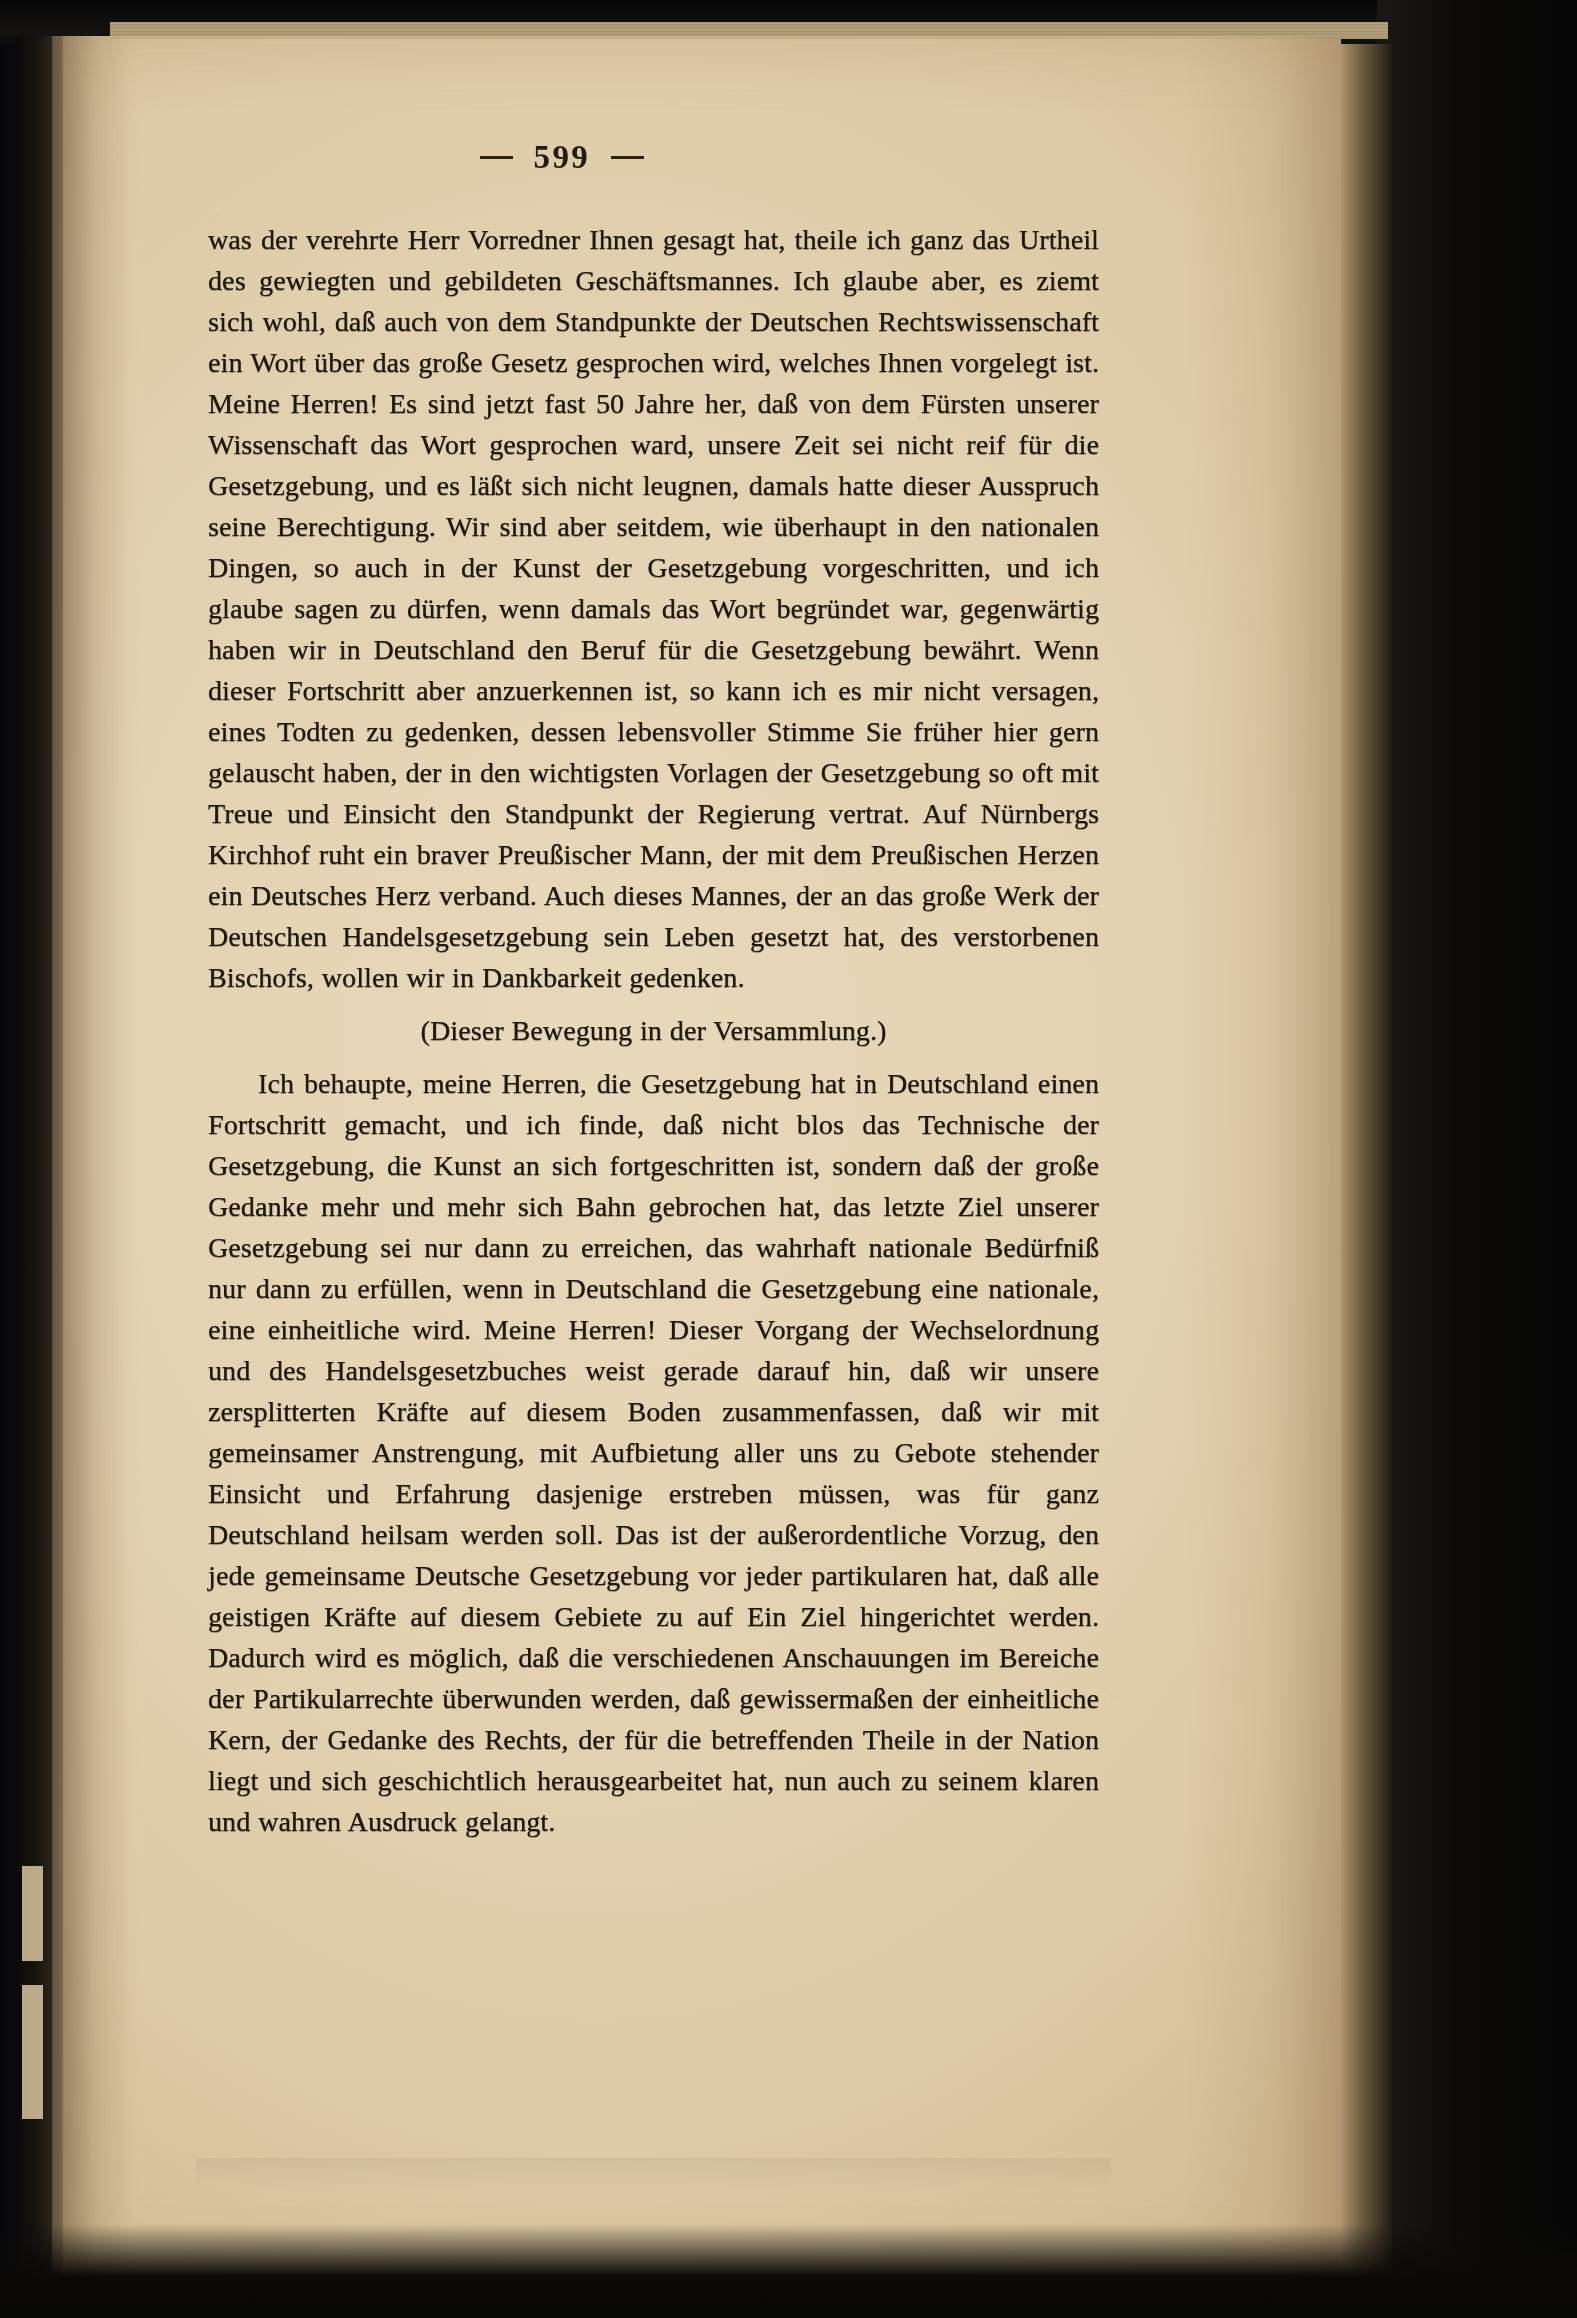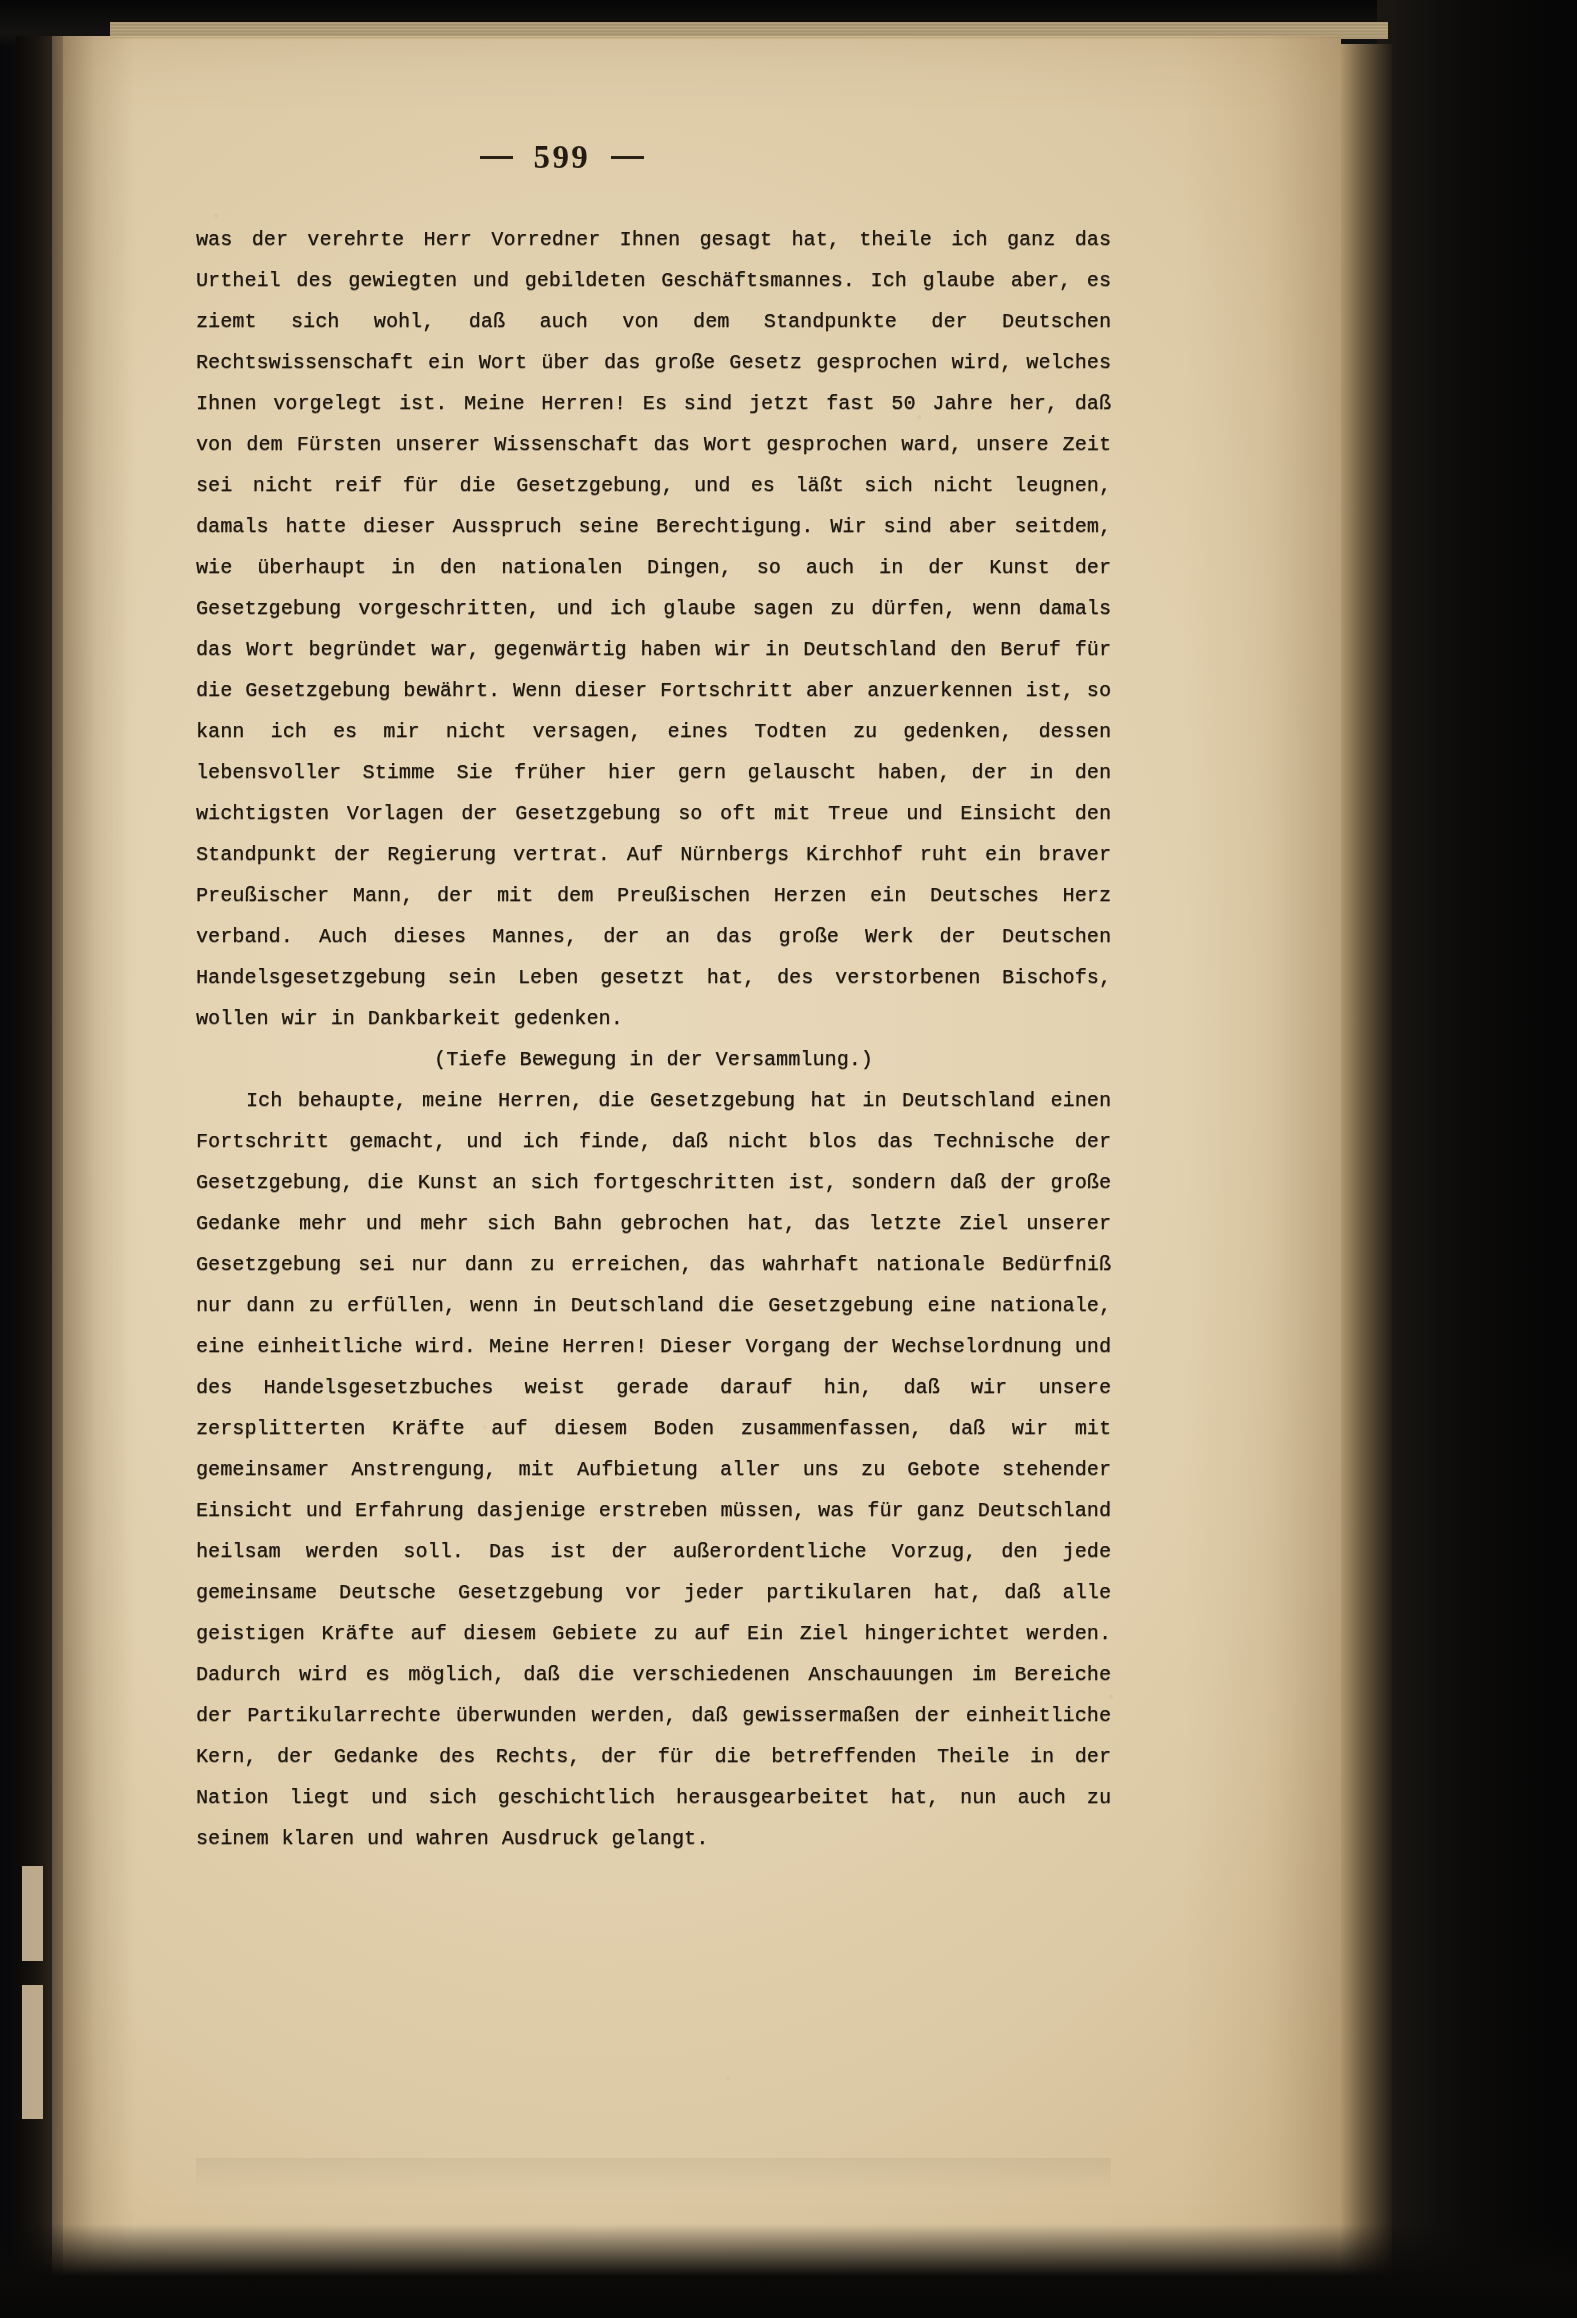--- a/index.html
+++ b/index.html
@@ -199,24 +199,24 @@
     height: 3.2px;
     background: #2b2217;
   }
   .folio .num {
     font-weight: 700;
     font-size: 33px;
     letter-spacing: 2.4px;
   }
 
   p.body {
-    margin: 0;
+    margin: 12px;
     color: #1e1810;
-    font-family: Liberation Mono, monospace;
-    font-size: 20px;
+    font-family: Liberation Serif, serif;
+    font-size: 28px;
     line-height: 41px;
     text-align: justify;
     text-justify: inter-word;
     word-spacing: 0.8px;
     letter-spacing: 0.1px;
     
     text-shadow:
       0.5px 0 0 rgba(30,24,16,0.55),
       0 0.5px 0 rgba(30,24,16,0.35);
   }
@@ -267,21 +267,21 @@
       <div class="content">
 
         <div class="folio">
           <span class="dash"></span>
           <span class="num">599</span>
           <span class="dash"></span>
         </div>
 
         <p class="body">was der verehrte Herr Vorredner Ihnen gesagt hat, theile ich ganz das Urtheil des gewiegten und gebildeten Geschäftsmannes. Ich glaube aber, es ziemt sich wohl, daß auch von dem Standpunkte der Deutschen Rechtswissenschaft ein Wort über das große Gesetz gesprochen wird, welches Ihnen vorgelegt ist. Meine Herren! Es sind jetzt fast 50 Jahre her, daß von dem Fürsten unserer Wissenschaft das Wort gesprochen ward, unsere Zeit sei nicht reif für die Gesetzgebung, und es läßt sich nicht leugnen, damals hatte dieser Ausspruch seine Berechtigung. Wir sind aber seitdem, wie überhaupt in den nationalen Dingen, so auch in der Kunst der Gesetzgebung vorgeschritten, und ich glaube sagen zu dürfen, wenn damals das Wort begründet war, gegenwärtig haben wir in Deutschland den Beruf für die Gesetzgebung bewährt. Wenn dieser Fortschritt aber anzuerkennen ist, so kann ich es mir nicht versagen, eines Todten zu gedenken, dessen lebensvoller Stimme Sie früher hier gern gelauscht haben, der in den wichtigsten Vorlagen der Gesetzgebung so oft mit Treue und Einsicht den Standpunkt der Regierung vertrat. Auf Nürnbergs Kirchhof ruht ein braver Preußischer Mann, der mit dem Preußischen Herzen ein Deutsches Herz verband. Auch dieses Mannes, der an das große Werk der Deutschen Handelsgesetzgebung sein Leben gesetzt hat, des verstorbenen Bischofs, wollen wir in Dankbarkeit gedenken.</p>
 
-        <p class="body center">(Tiefe Bewegung in der Versammlung.)</p>
+        <p class="body center">(Dieser Bewegung in der Versammlung.)</p>
 
         <p class="body indent">Ich behaupte, meine Herren, die Gesetzgebung hat in Deutschland einen Fortschritt gemacht, und ich finde, daß nicht blos das Technische der Gesetzgebung, die Kunst an sich fortgeschritten ist, sondern daß der große Gedanke mehr und mehr sich Bahn gebrochen hat, das letzte Ziel unserer Gesetzgebung sei nur dann zu erreichen, das wahrhaft nationale Bedürfniß nur dann zu erfüllen, wenn in Deutschland die Gesetzgebung eine nationale, eine einheitliche wird. Meine Herren! Dieser Vorgang der Wechselordnung und des Handelsgesetzbuches weist gerade darauf hin, daß wir unsere zersplitterten Kräfte auf diesem Boden zusammenfassen, daß wir mit gemeinsamer Anstrengung, mit Aufbietung aller uns zu Gebote stehender Einsicht und Erfahrung dasjenige erstreben müssen, was für ganz Deutschland heilsam werden soll. Das ist der außerordentliche Vorzug, den jede gemeinsame Deutsche Gesetzgebung vor jeder partikularen hat, daß alle geistigen Kräfte auf diesem Gebiete zu auf Ein Ziel hingerichtet werden. Dadurch wird es möglich, daß die verschiedenen Anschauungen im Bereiche der Partikularrechte überwunden werden, daß gewissermaßen der einheitliche Kern, der Gedanke des Rechts, der für die betreffenden Theile in der Nation liegt und sich geschichtlich herausgearbeitet hat, nun auch zu seinem klaren und wahren Ausdruck gelangt.</p>
 
 
       </div>
 
       <div class="bleed"></div>
     </div>
 
   </div>

